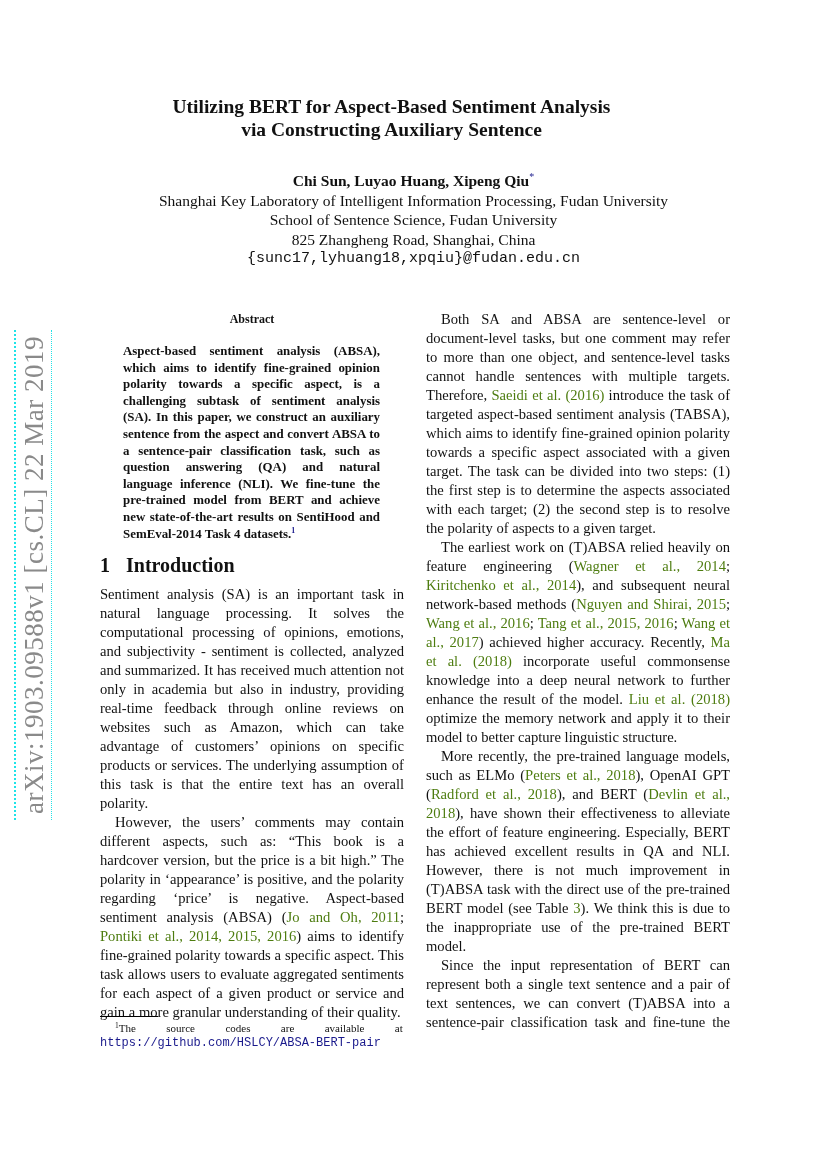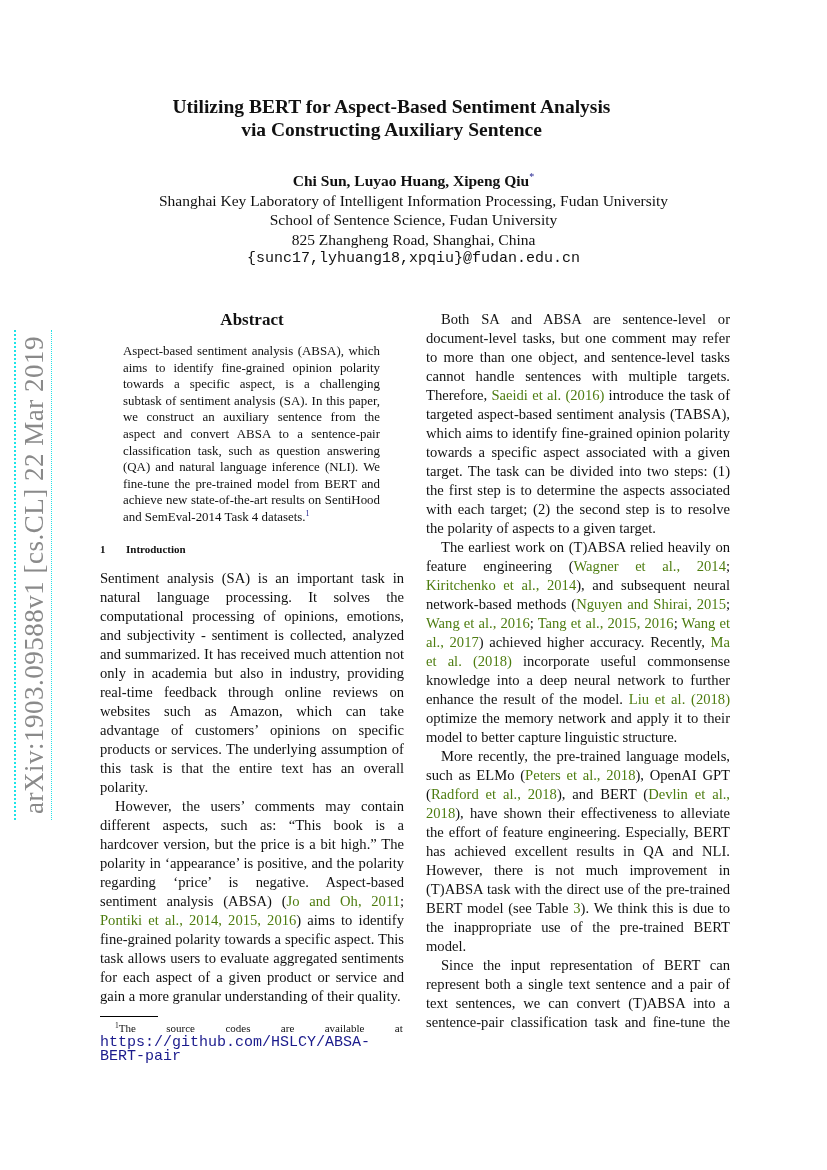--- a/index.html
+++ b/index.html
@@ -24,33 +24,33 @@
   #authors .star { color: #1a1a8c; font-size: 10px; vertical-align: 6px; font-weight: normal; }
   #authors .email { font-size: 15px; }
 
   
   .col { position: absolute; top: 308px; font-size: 14.6px; line-height: 19px; }
   #left-col { left: 100px; width: 304px; }
   #right-col { left: 426px; width: 304px; top: 310px; }
   p { margin: 0; text-align: justify; }
   p.indent { text-indent: 15px; }
 
-  #abstract-heading { text-align: center; font-weight: bold; font-size: 17px; margin: 2px 0 14px 0; }
-  #abstract-body { margin: 0 24px 12px 23px; font-size: 12.9px; line-height: 16.6px; text-align: justify; }
+  #abstract-heading { text-align: center; font-weight: bold; font-size: 12px; margin: 2px 0 14px 0; }
+  #abstract-body { margin: 0 24px 12px 23px; font-size: 12.9px; line-height: 16.6px; text-align: justify; font-weight: bold; }
   #abstract-body sup, .fnmark { font-size: 8px; vertical-align: 5px; color: #1a1a8c; line-height: 0; }
 
-  #intro-heading { font-weight: bold; font-size: 11px; margin: 14px 0 10px 0; }
+  #intro-heading { font-weight: bold; font-size: 20px; margin: 14px 0 10px 0; }
   #intro-heading .num { display: inline-block; width: 26px; }
 
   
   #footnotes { position: absolute; left: 100px; top: 1016px; width: 304px; font-size: 11px; line-height: 14.5px; }
   #footnote-rule { width: 58px; border-top: 1px solid #000; margin-bottom: 2px; }
   #footnotes .fn { text-indent: 15px; text-align: justify; }
   #footnotes .fnstar { font-size: 7.5px; vertical-align: 4px; }
-  #footnotes .url { font-size: 15px; color: #1a1a8c; text-indent: 0; display: block; }
+  #footnotes .url { font-size: 12px; color: #1a1a8c; text-indent: 0; display: block; }
 </style>
 </head>
 <body>
 
 <div id="arxiv-stamp">
   <span class="stamp-text">arXiv:1903.09588v1  [cs.CL]  22 Mar 2019</span>
 </div>
 
 <div id="title-block">
   <h1 id="paper-title">

